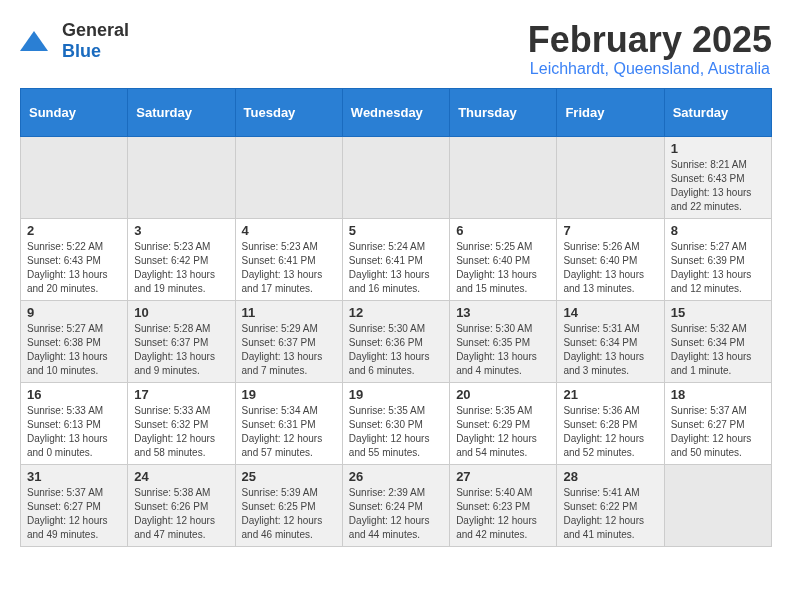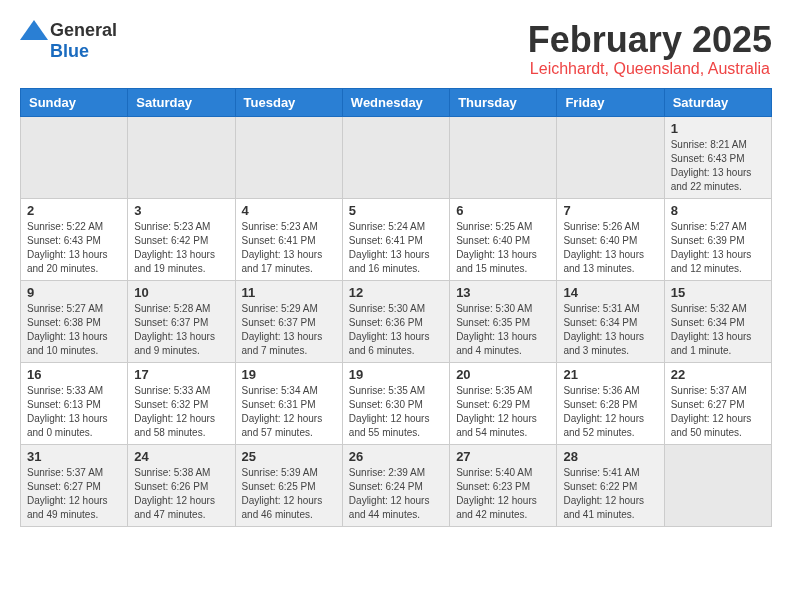--- a/index.html
+++ b/index.html
@@ -11,49 +11,50 @@
       padding: 20px;
     }
     .header-section {
       display: flex;
       justify-content: space-between;
       align-items: flex-start;
       margin-bottom: 10px;
     }
     .logo {
       display: flex;
-      gap: 2px;
+      align-items: center;
+      gap: 14px;
     }
     .logo-icon {
       width: 28px;
       height: 20px;
     }
     .title-section {
       text-align: center;
     }
     .main-title {
       font-size: 36px;
       font-weight: bold;
       color: #333;
       line-height: 1.1;
     }
     .subtitle {
       font-size: 16px;
-      color: #ef4444;
+      color: #3b82f6;
     }
     .calendar {
       width: 100%;
       border-collapse: collapse;
       border: 1px solid #ccc;
     }
     .calendar th {
       background-color: #2a7fd4;
       color: #fff;
       text-align: left;
-      padding: 6px 8px;
+      padding: 16px 8px;
       font-size: 13px;
       border: 1px solid #1a6bbf;
     }
     .calendar td {
       vertical-align: top;
       border: 1px solid #ccc;
       padding: 4px 6px;
       width: calc(100% / 7);
       min-height: 90px;
       background: #fff;
@@ -245,21 +246,21 @@
 Sunset: 6:29 PM
 Daylight: 12 hours and 54 minutes.</div>
         </td>
         <td>
           <span class="day-number">21</span>
           <div class="day-info">Sunrise: 5:36 AM
 Sunset: 6:28 PM
 Daylight: 12 hours and 52 minutes.</div>
         </td>
         <td>
-          <span class="day-number">22</span>
+          <span class="day-number">18</span>
           <div class="day-info">Sunrise: 5:37 AM
 Sunset: 6:27 PM
 Daylight: 12 hours and 50 minutes.</div>
         </td>
       </tr>
       <tr class="row-shaded">
         <td>
           <span class="day-number">31</span>
           <div class="day-info">Sunrise: 5:37 AM
 Sunset: 6:27 PM

